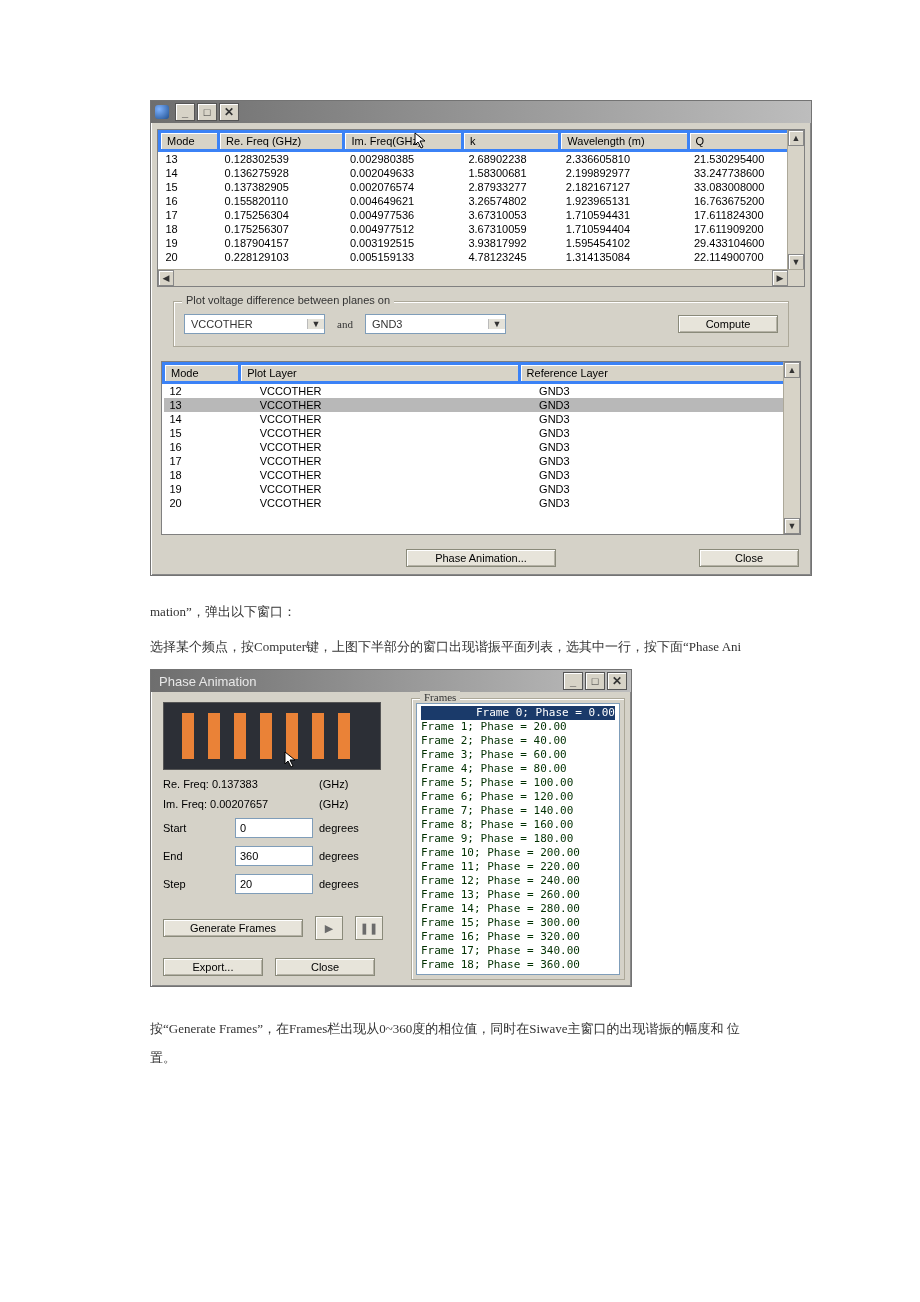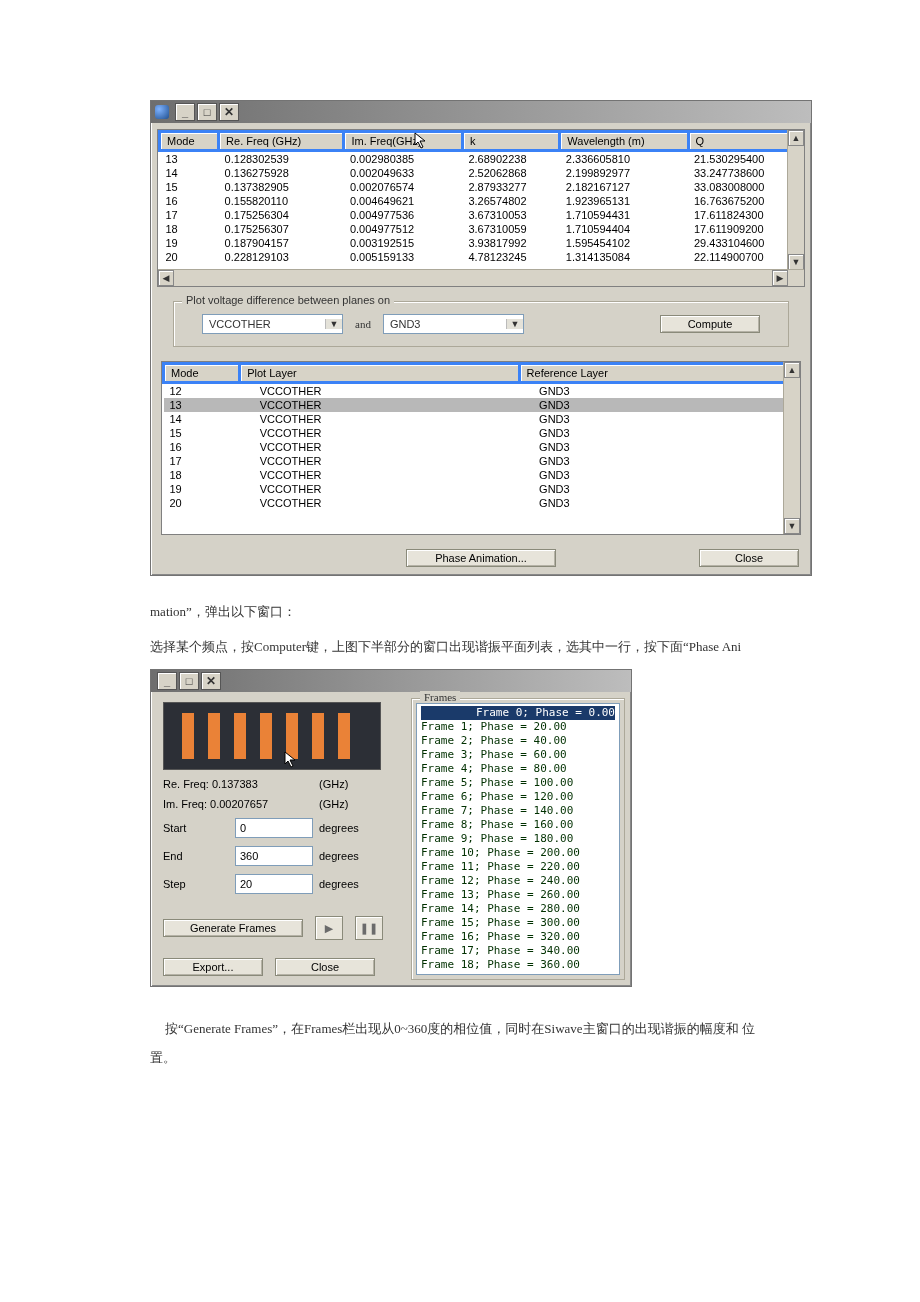--- a/index.html
+++ b/index.html
@@ -111,21 +111,21 @@
     border: 1px solid #888;
     box-shadow: inset 1px 1px 0 #fff;
     font-size: 9px;
     line-height: 14px;
     text-align: center;
   }
   
   .fieldset {
     border: 1px solid #aca899;
     box-shadow: inset 1px 1px 0 #fff;
-    padding: 12px 28px;
+    padding: 12px 10px;
     margin: 14px 16px;
     position: relative;
   }
   .fieldset-legend {
     position: absolute;
     top: -8px; left: 8px;
     background: #d5d2c8;
     padding: 0 4px;
     font-size: 11px;
     font-family: Tahoma, sans-serif;
@@ -317,21 +317,21 @@
                 <td>0.128302539</td>
                 <td>0.002980385</td>
                 <td>2.68902238</td>
                 <td>2.336605810</td>
                 <td>21.530295400</td>
               </tr>
               <tr>
                 <td>14</td>
                 <td>0.136275928</td>
                 <td>0.002049633</td>
-                <td>2.52062868</td>
+                <td>1.58300681</td>
                 <td>2.199892977</td>
                 <td>33.247738600</td>
               </tr>
               <tr>
                 <td>15</td>
                 <td>0.137382905</td>
                 <td>0.002076574</td>
                 <td>2.87933277</td>
                 <td>2.182167127</td>
                 <td>33.083008000</td>
@@ -478,20 +478,21 @@
         <span class="button" style="position:absolute; right:6px;">Close</span>
       </div>
     </div>
   </div>
 
   <p class="doc" style="margin-top:-6px;">mation”，弹出以下窗口：</p>
   <p class="doc">选择某个频点，按Computer键，上图下半部分的窗口出现谐振平面列表，选其中一行，按下面“Phase Ani</p>
 
   <div class="win win-chrome pa-win">
     <div class="titlebar">
+      <div class="title-text">Phase Animation</div>
       <div class="ctrl-btn">_</div>
       <div class="ctrl-btn">□</div>
       <div class="ctrl-btn close">✕</div>
     </div>
     <div class="pa-body">
       <div class="pa-left">
         <div class="preview">
           <div class="preview-gfx"></div>
           <div class="cursor" style="left:120px; top:48px;">
             <svg width="14" height="18" viewBox="0 0 14 18">
@@ -559,16 +560,16 @@
               <div>Frame 15; Phase = 300.00</div>
               <div>Frame 16; Phase = 320.00</div>
               <div>Frame 17; Phase = 340.00</div>
               <div>Frame 18; Phase = 360.00</div>
             </div>
         </div>
       </div>
     </div>
   </div>
 
-  <p class="doc" style="margin-top:18px;text-align:center;">按“Generate Frames”，在Frames栏出现从0~360度的相位值，同时在Siwave主窗口的出现谐振的幅度和 位</p>
+  <p class="doc" style="margin-top:18px;">按“Generate Frames”，在Frames栏出现从0~360度的相位值，同时在Siwave主窗口的出现谐振的幅度和 位</p>
   <p class="doc" style="margin-top:-6px;">置。</p>
 
 </div>
 
 </body></html>

